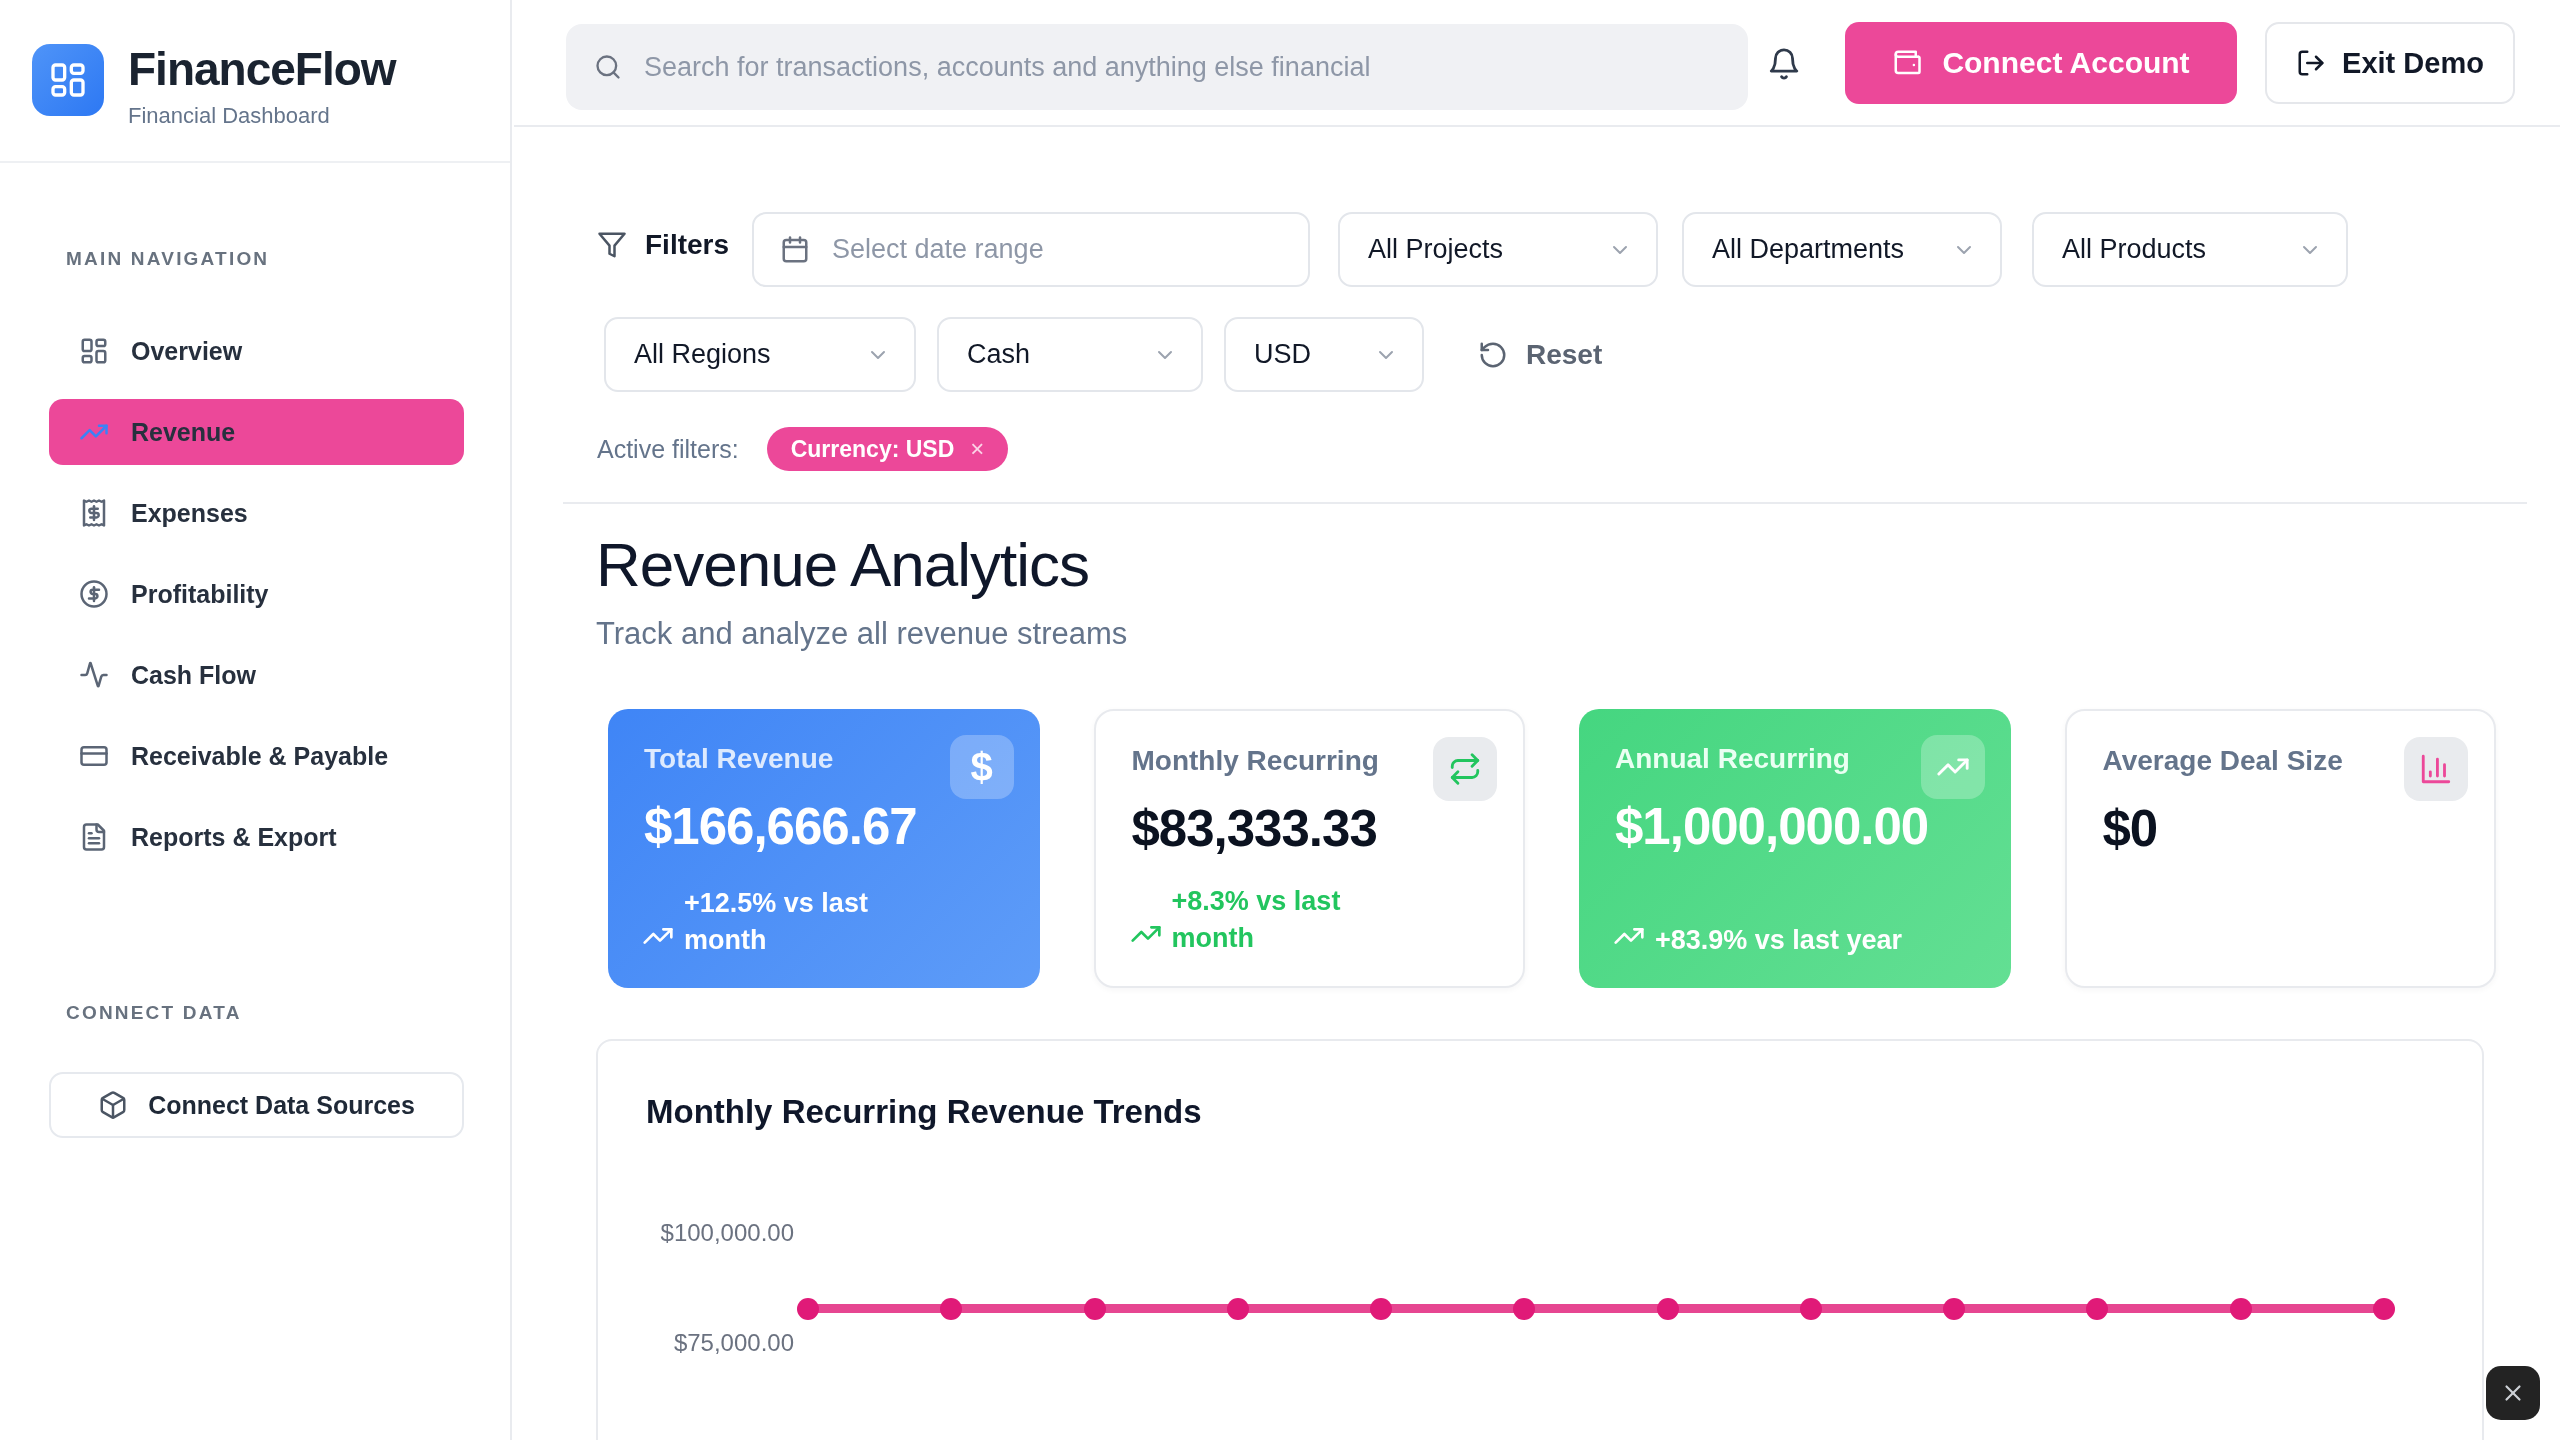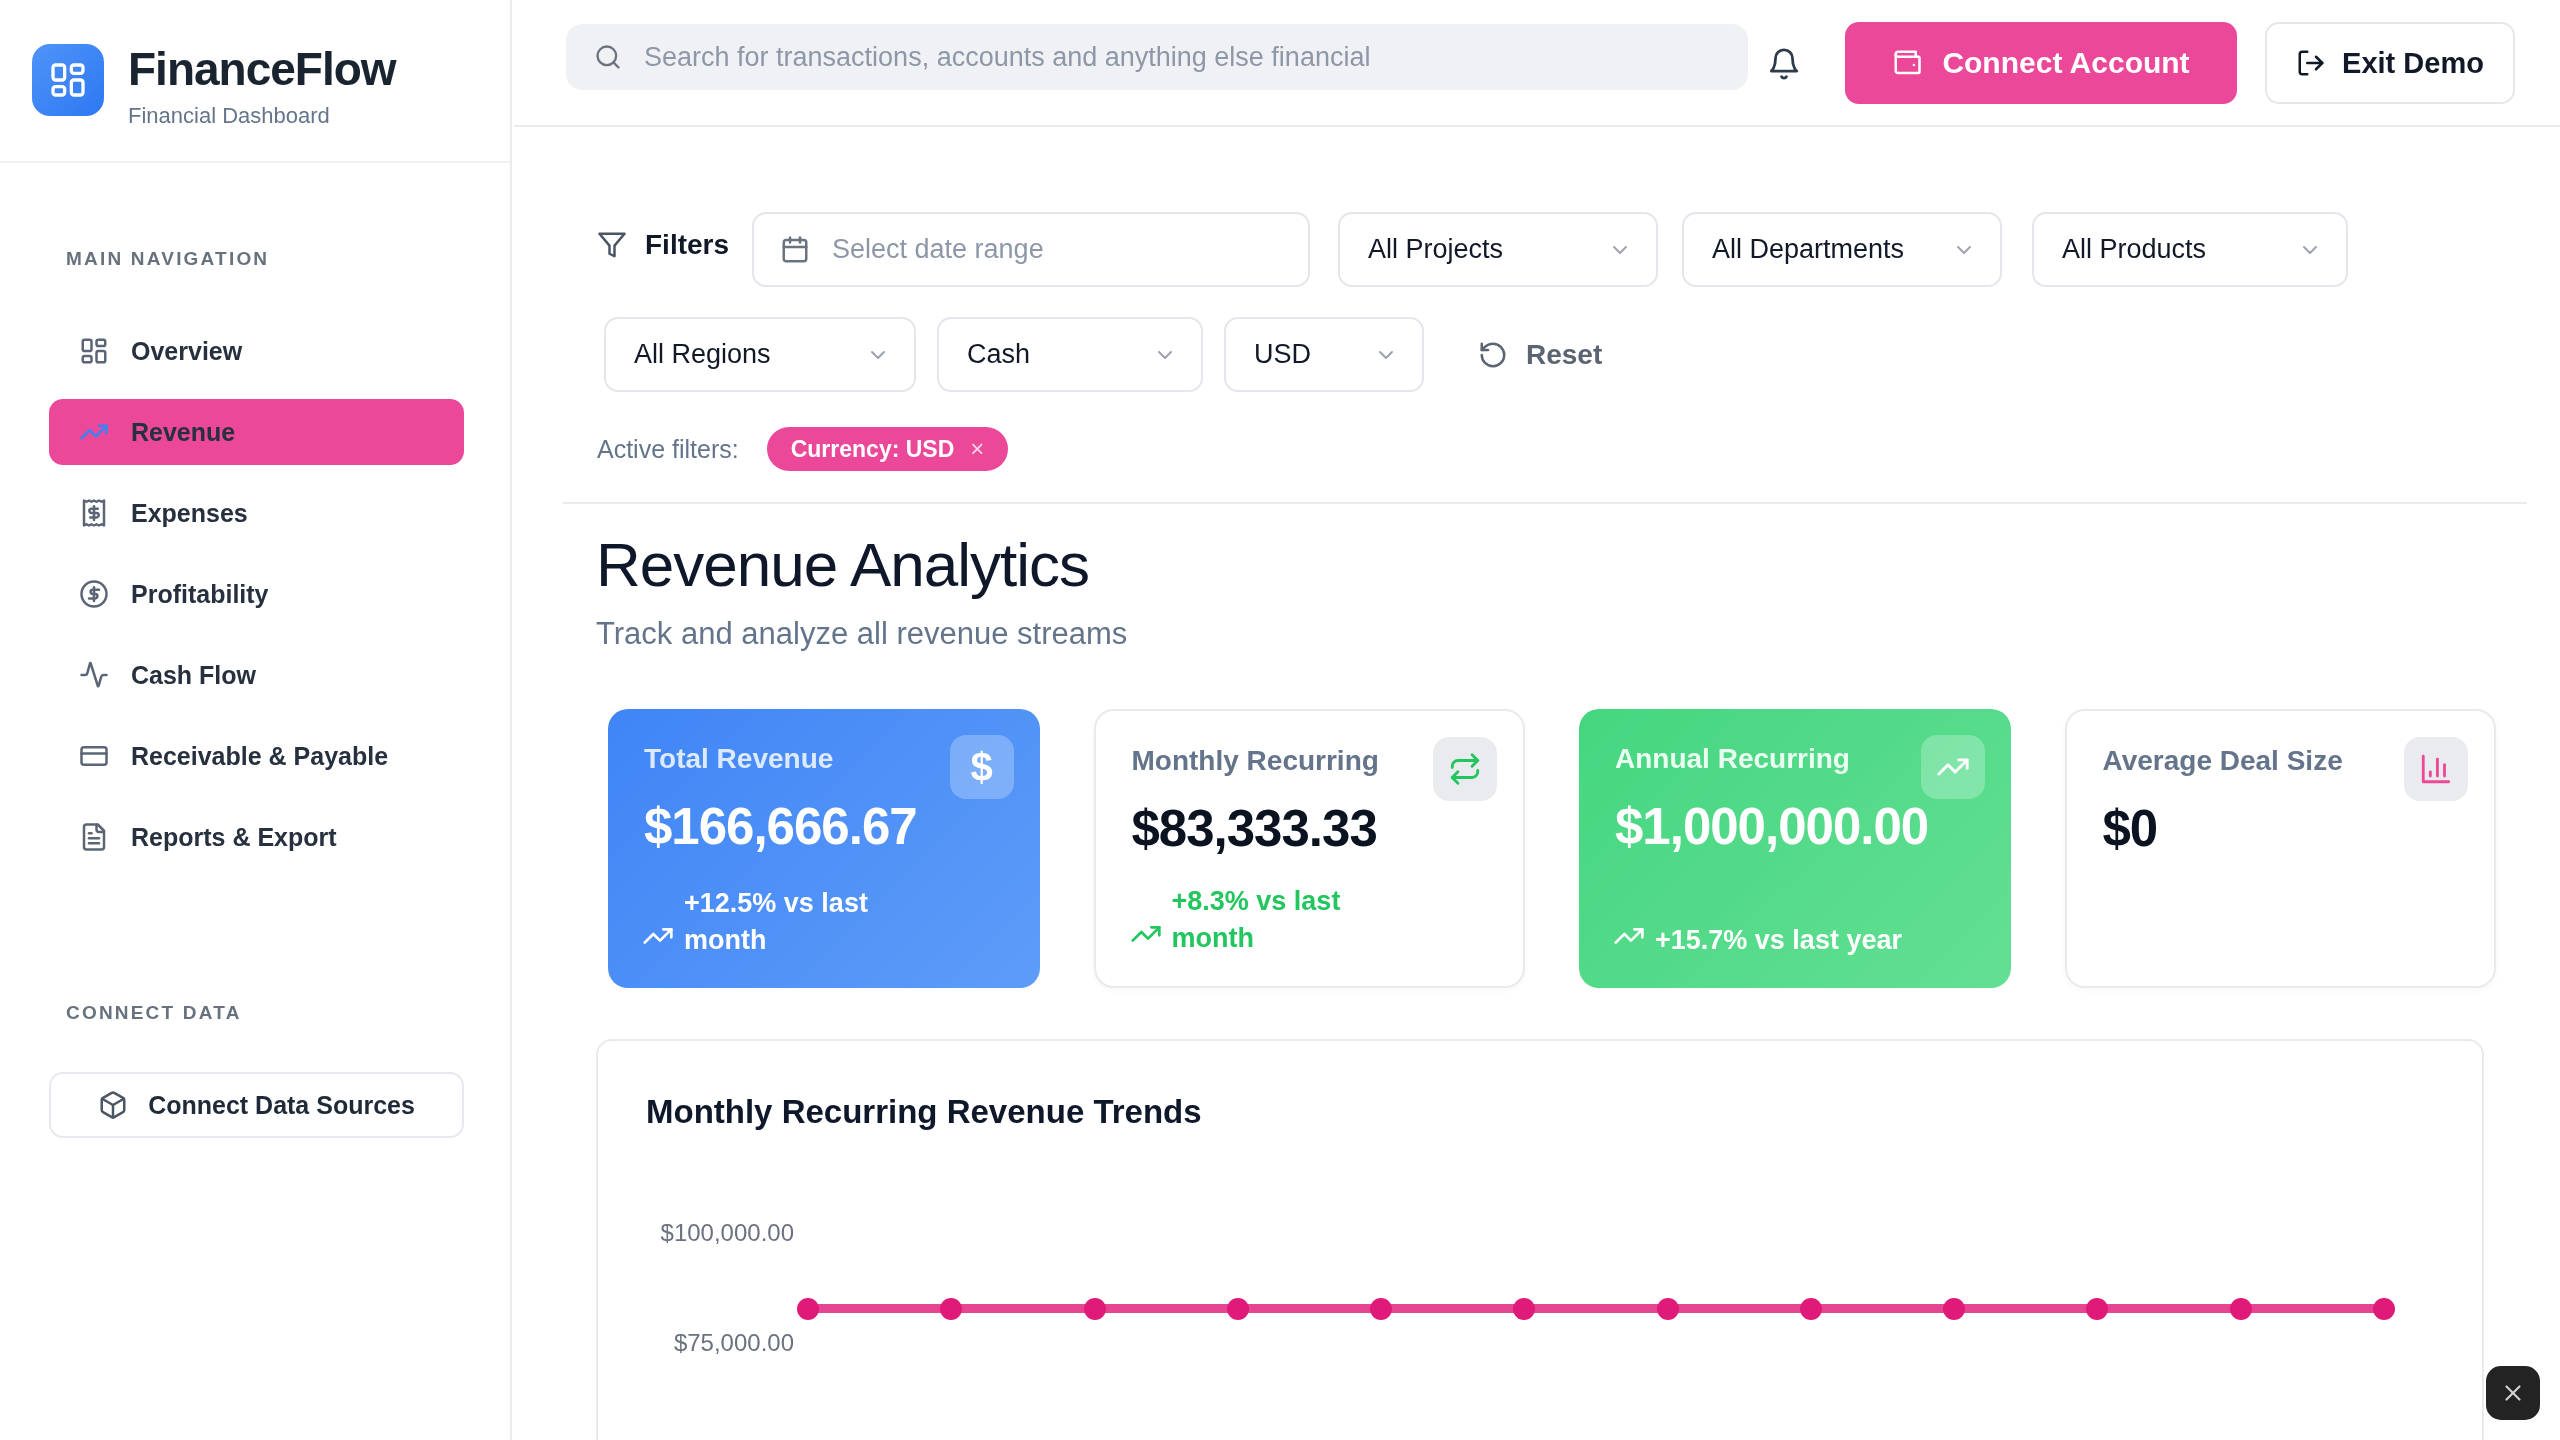--- a/index.html
+++ b/index.html
@@ -25,21 +25,21 @@
   .nav-item .ic{color:#5b6575;}
   .nav-item.active{background:#ec4899;}
   .nav-item.active .ic{color:#3b82f6;}
   .connect-btn{position:absolute;left:49px;top:1072px;width:415px;height:66px;border-radius:14px;
                border:2px solid #e6e9ee;background:#fff;display:flex;align-items:center;justify-content:center;
                gap:20px;font-size:25px;font-weight:600;color:#1f2937;box-sizing:border-box;cursor:pointer;}
   .connect-btn .ic{color:#4b5563;}
   
   .header{position:absolute;left:514px;top:0;width:2046px;height:127px;background:#fff;
           border-bottom:2px solid #e9ebef;box-sizing:border-box;}
-  .search{position:absolute;left:52px;top:24px;width:1182px;height:66px;border-radius:16px;
+  .search{position:absolute;left:52px;top:24px;width:1182px;height:86px;border-radius:16px;
           background:#f0f1f4;display:flex;align-items:center;gap:20px;padding:0 28px;box-sizing:border-box;}
   .search .ic{width:28px;height:28px;color:#6b7280;}
   .search input{flex:1;border:none;outline:none;background:transparent;font-size:27px;color:#334155;
                 font-family:"Liberation Sans",sans-serif;}
   .search input::placeholder{color:#8e97a7;}
   .bell-btn{position:absolute;left:1246px;top:40px;width:48px;height:48px;background:none;border:none;
             color:#2f3a4b;cursor:pointer;padding:0;}
   .bell-btn .ic{width:34px;height:34px;margin:auto;}
   .btn-connect{position:absolute;left:1331px;top:22px;width:392px;height:82px;border-radius:14px;border:none;
                background:#ec4899;color:#fff;font-size:30px;font-weight:700;display:flex;align-items:center;
@@ -455,21 +455,21 @@
       <div class="value">$1,000,000.00</div>
       <div class="icon-chip">
         <svg class="ic" style="color:#fff">
             <use href="#i-trend"></use>
           </svg>
       </div>
       <div class="change">
         <svg class="ic">
             <use href="#i-trend"></use>
           </svg>
-        <span>+15.7% vs last year</span>
+        <span>+83.9% vs last year</span>
       </div>
     </div>
 
     <div class="card white">
       <div class="label">Average Deal Size</div>
       <div class="value">$0</div>
       <div class="icon-chip">
         <svg class="ic" style="color:#ec4899">
             <use href="#i-barchart"></use>
           </svg>

